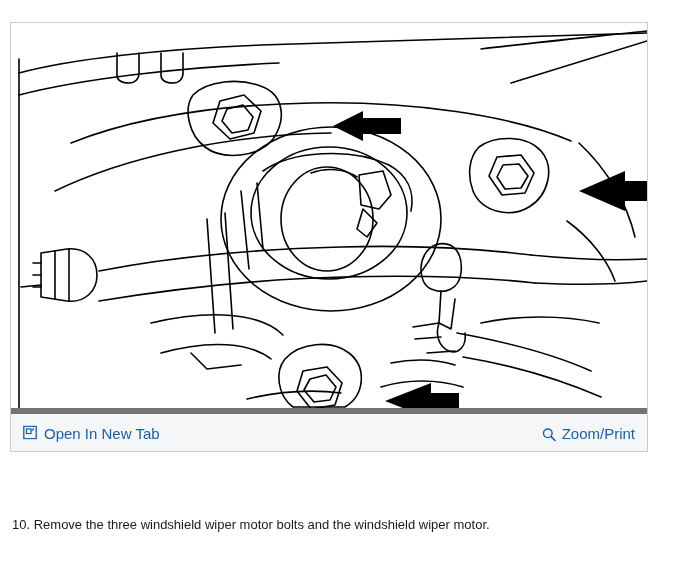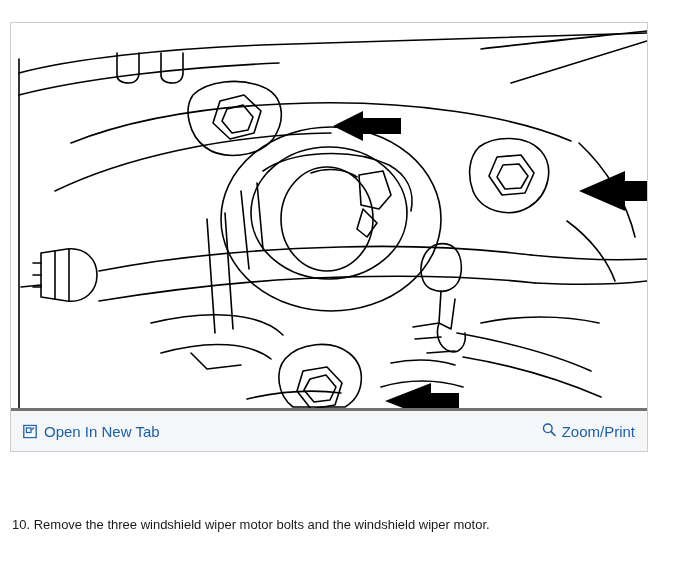--- a/index.html
+++ b/index.html
@@ -57,42 +57,42 @@
     letter-spacing: 0.5px;
   }
 
   
   .figure-toolbar {
     position: absolute;
     left: 0;
     right: 0;
     bottom: 0;
     height: 43px;
-    border-top: 3px solid #737373;
+    border-top: 6px solid #737373;
     background: #f5f6f8;
     box-sizing: border-box;
   }
 
   .toolbar-left {
     position: absolute;
     left: 12px;
     top: 50%;
     transform: translateY(-50%);
     display: flex;
     align-items: center;
     gap: 7px;
   }
 
   .toolbar-right {
     position: absolute;
     right: 12px;
     top: 50%;
     transform: translateY(-50%);
     display: flex;
-    align-items: flex-start;
+    align-items: flex-end;
     gap: 6px;
   }
 
   .tool-link {
     font-size: 15px;
     color: #1b5fa8;
     text-decoration: none;
     cursor: pointer;
     white-space: nowrap;
   }

